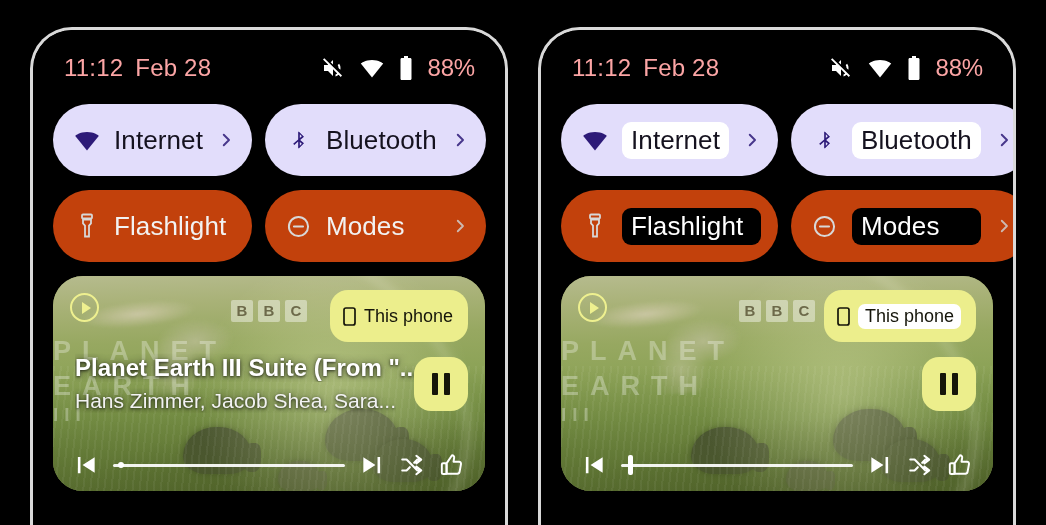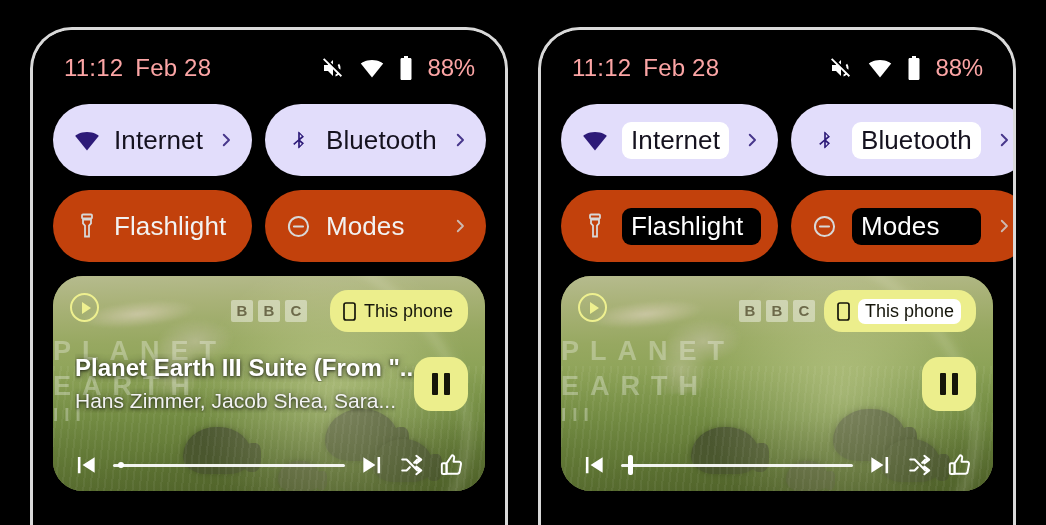--- a/index.html
+++ b/index.html
@@ -185,21 +185,21 @@
   }
   .appicon i {
     width: 0; height: 0; margin-left: 3px;
     border-left: 9px solid #eef08f;
     border-top: 6px solid transparent;
     border-bottom: 6px solid transparent;
   }
 
   .chip {
     position: absolute; right: 17px; top: 14px;
-    height: 42px;
+    height: 52px;
     background: #ecee8c;
     border-radius: 18px;
     display: flex; align-items: center; gap: 8px;
     padding: 0 15px 0 13px;
     cursor: pointer;
   }
   .chip-label { font-size: 18px; font-weight: 500; color: #15150a; white-space: nowrap; }
   .hc .chip-label { background: #ffffff; padding: 2px 7px; border-radius: 7px; }
 
   .track {

